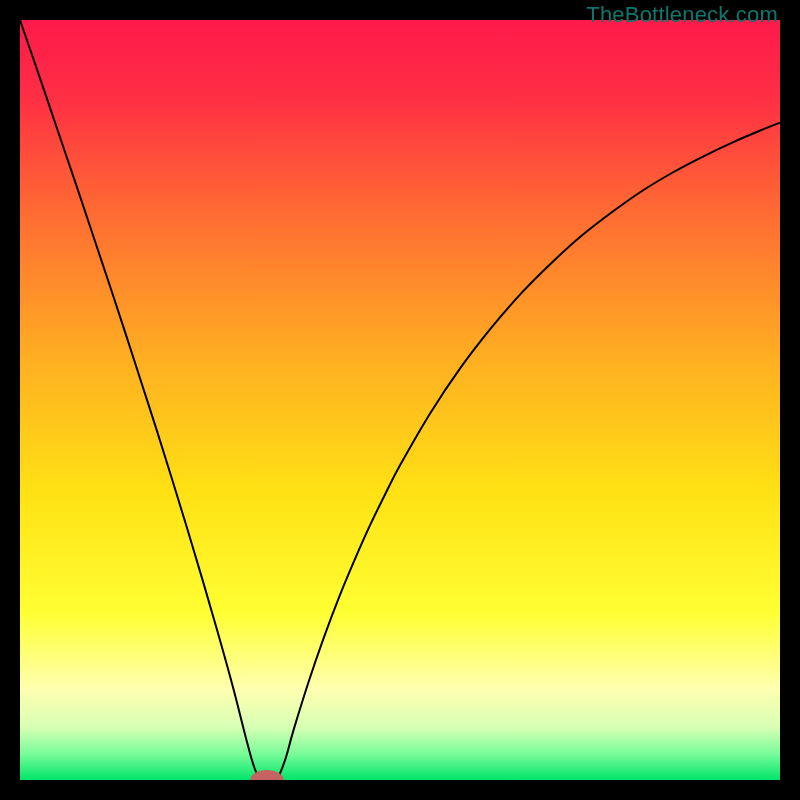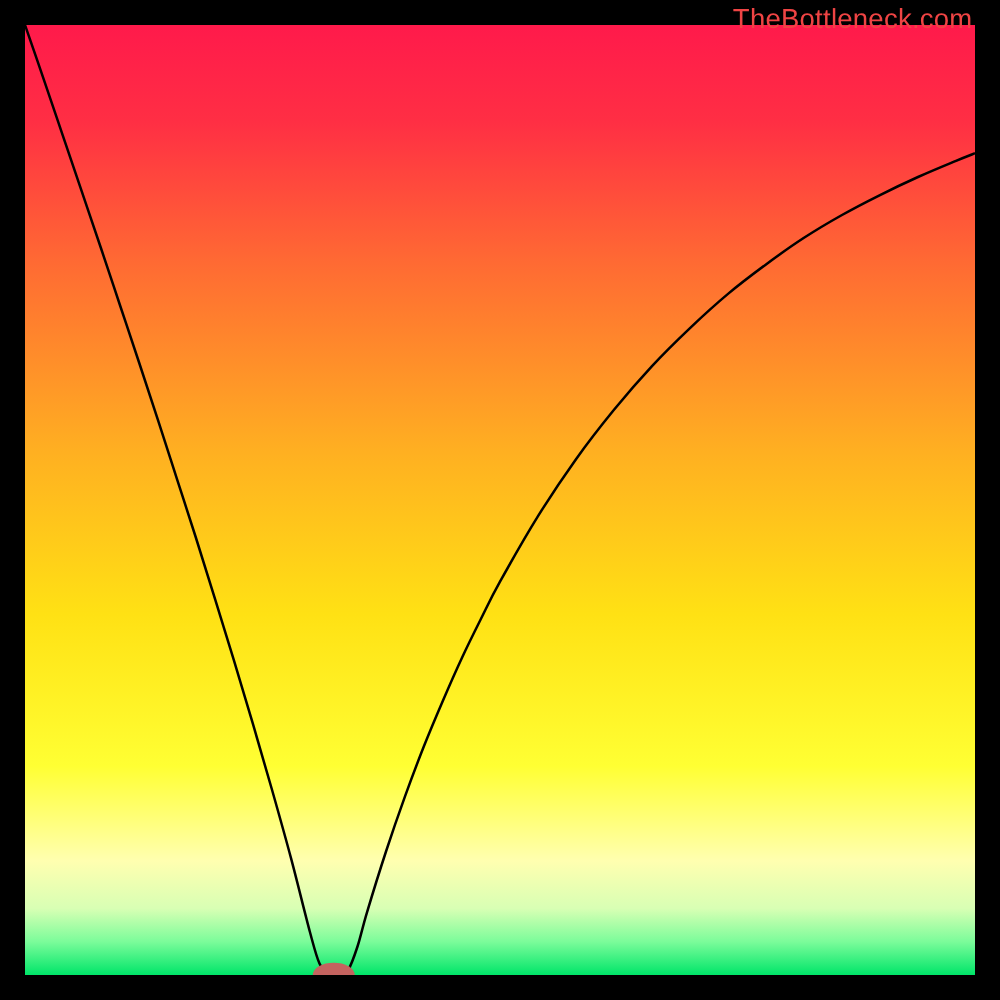--- a/index.html
+++ b/index.html
@@ -23,21 +23,21 @@
     position: absolute;
     left: 0;
     top: 0;
     width: 760px;
     height: 760px;
   }
   .watermark {
     position: absolute;
     top: 2px;
     right: 22px;
-    color: #ef4444;
+    color: #0f766e;
     font-size: 22px;
     letter-spacing: 0.2px;
     font-weight: 500;
   }
   svg { display: block; }
 </style>
 </head>
 <body>
 
 <div class="frame">

